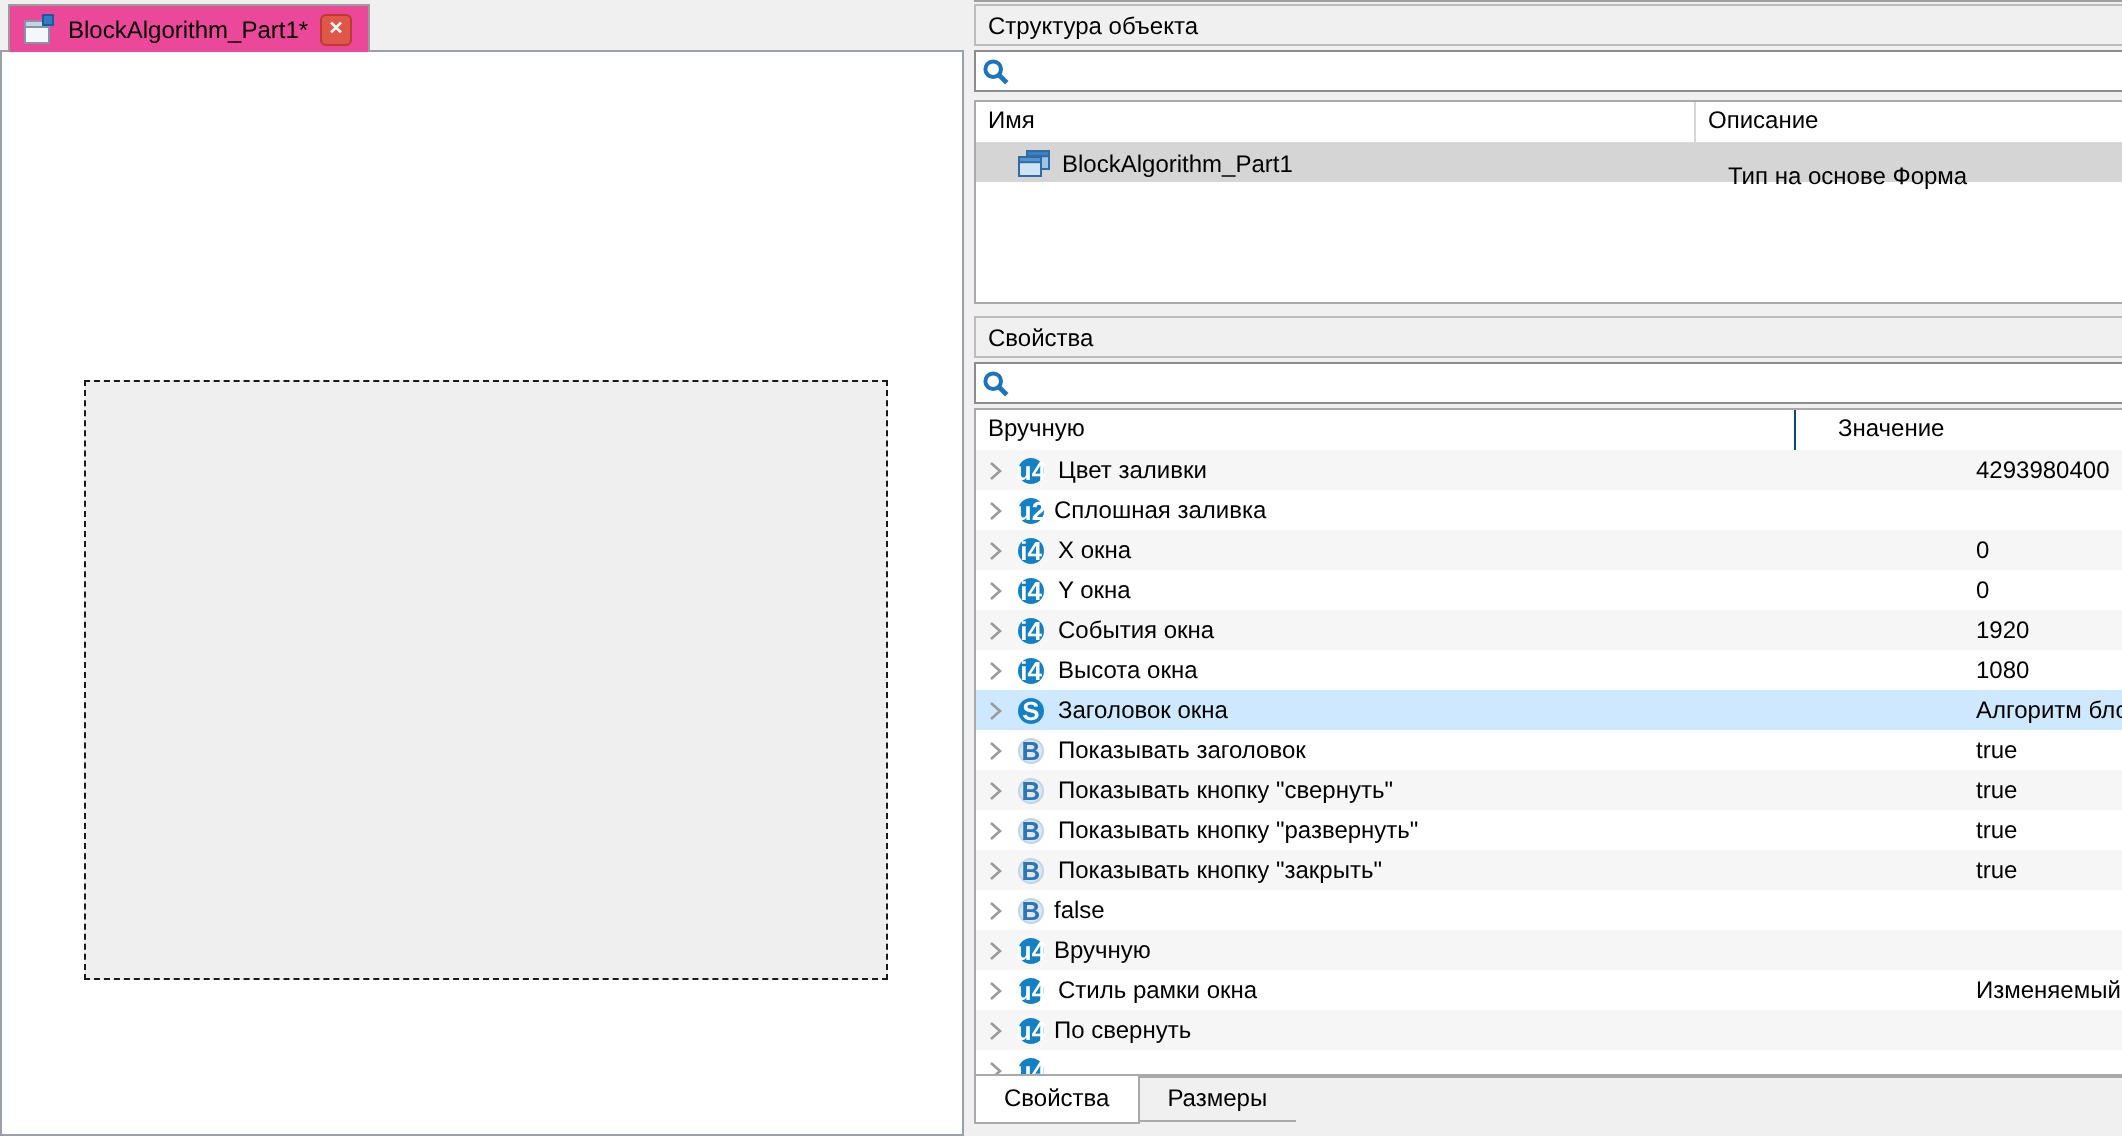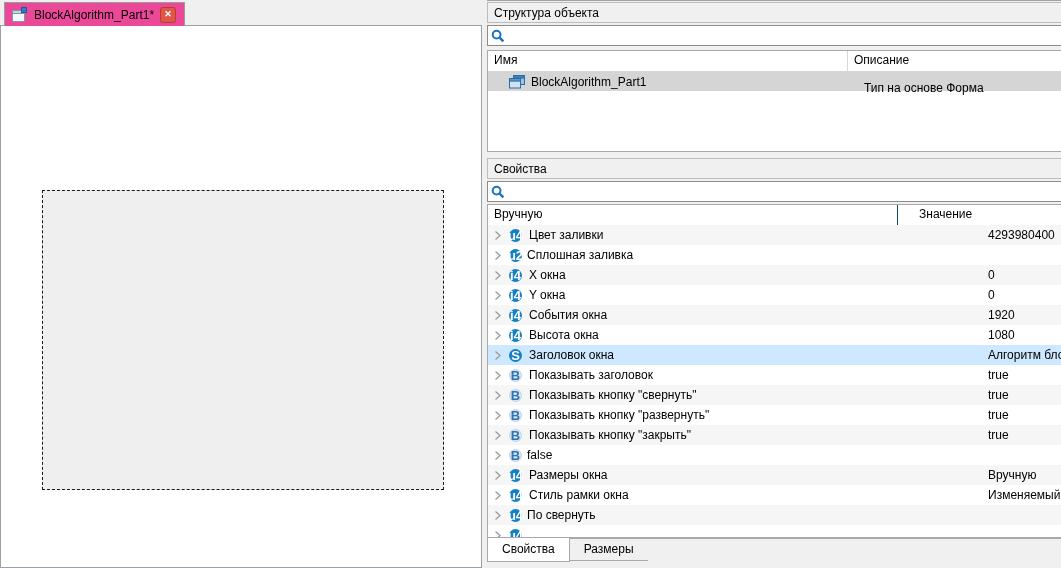--- a/index.html
+++ b/index.html
@@ -282,21 +282,20 @@
               <span class="badge light">B</span>
               <span class="pval">false</span>
             </div>
             <div class="prow alt">
               <span class="chev">
                 <svg width="9" height="11" viewBox="0 0 9 11">
                   <polyline points="2.5,1.5 7,5.5 2.5,9.5" fill="none" stroke="#9a9a9a" stroke-width="1.3"></polyline>
                 </svg>
               </span>
               <span class="badge solid">u4</span>
-              <span class="pname">Размеры окна</span>
               <span class="pval">Вручную</span>
             </div>
             <div class="prow">
               <span class="chev">
                 <svg width="9" height="11" viewBox="0 0 9 11">
                   <polyline points="2.5,1.5 7,5.5 2.5,9.5" fill="none" stroke="#9a9a9a" stroke-width="1.3"></polyline>
                 </svg>
               </span>
               <span class="badge solid">u4</span>
               <span class="pname">Стиль рамки окна</span>

